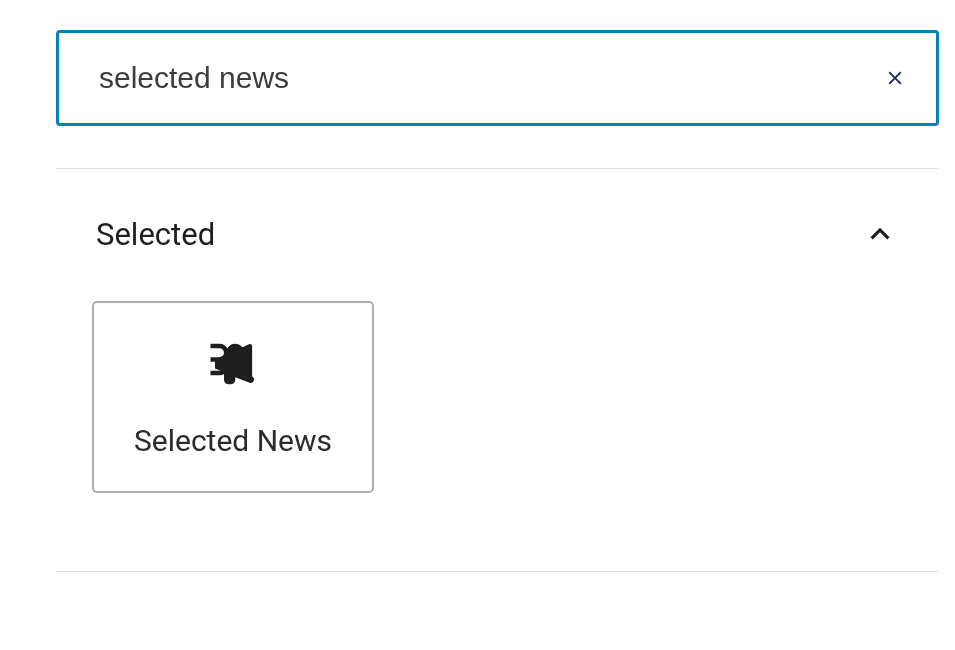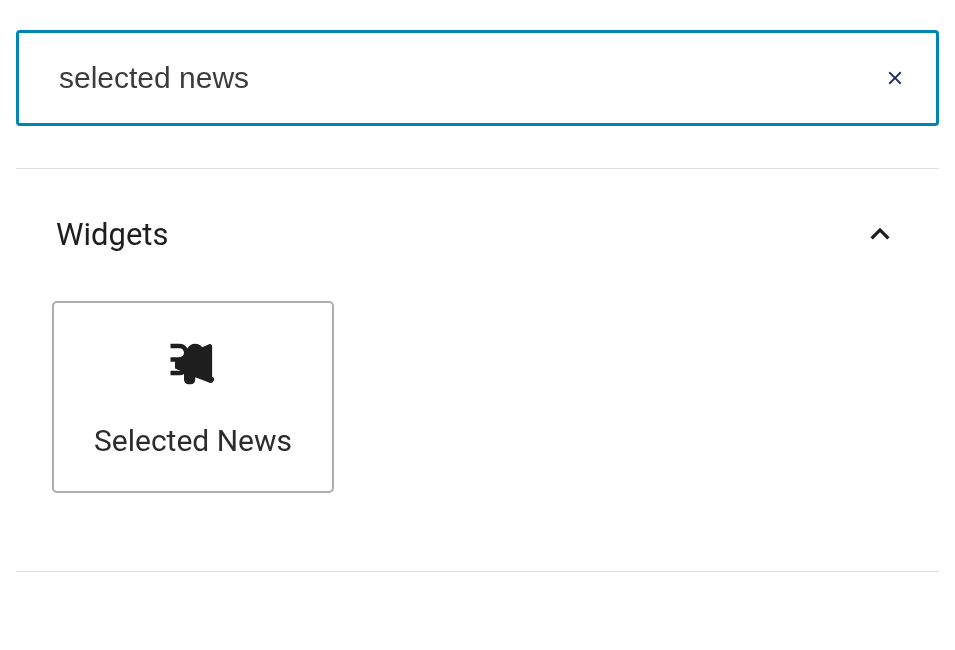--- a/index.html
+++ b/index.html
@@ -10,20 +10,21 @@
     
     body {
       font-family: -apple-system, BlinkMacSystemFont, "Segoe UI", Roboto, sans-serif;
       background: #ffffff;
       width: 955px;
       height: 650px;
     }
     
     .container {
       padding: 30px 16px 0 16px;
+      margin-left: 40px;
     }
     
     .search-wrapper {
       position: relative;
       border: 3px solid #0084b4;
       border-radius: 4px;
       display: flex;
       align-items: center;
       padding: 0;
       height: 96px;
@@ -136,21 +137,21 @@
     <button class="clear-button">
       <svg class="clear-icon" viewBox="0 0 24 24">
         <path d="M19 6.41L17.59 5 12 10.59 6.41 5 5 6.41 10.59 12 5 17.59 6.41 19 12 13.41 17.59 19 19 17.59 13.41 12 19 6.41z"></path>
       </svg>
     </button>
   </div>
 
   <hr class="divider">
 
   <div class="section-header">
-    <h2 class="section-title">Widgets</h2>
+    <h2 class="section-title">Selected</h2>
     <svg class="chevron-icon" viewBox="0 0 24 24">
       <path d="M7.41 15.41L12 10.83l4.59 4.58L18 14l-6-6-6 6 1.41 1.41z"></path>
     </svg>
   </div>
 
   <div class="widgets-grid">
     <div class="widget-card">
       <div class="widget-icon-wrapper">
         <svg class="megaphone-icon" viewBox="0 0 24 24">
           <path d="M18 11c0-.959-.68-1.761-1.581-1.954C16.779 8.445 17 7.75 17 7c0-2.206-1.794-4-4-4-1.517 0-2.822.857-3.5 2.104C8.822 3.857 7.517 3 6 3H2v2h4c1.103 0 2 .897 2 2 0 1.103-.897 2-2 2H2v2h4c1.103 0 2 .897 2 2 0 1.103-.897 2-2 2H2v2h4c1.517 0 2.822-.857 3.5-2.104C10.178 16.143 11.483 17 13 17c2.206 0 4-1.794 4-4 0-.75-.221-1.445-.581-2.046C17.32 10.761 18 9.959 18 9v2z"></path>

